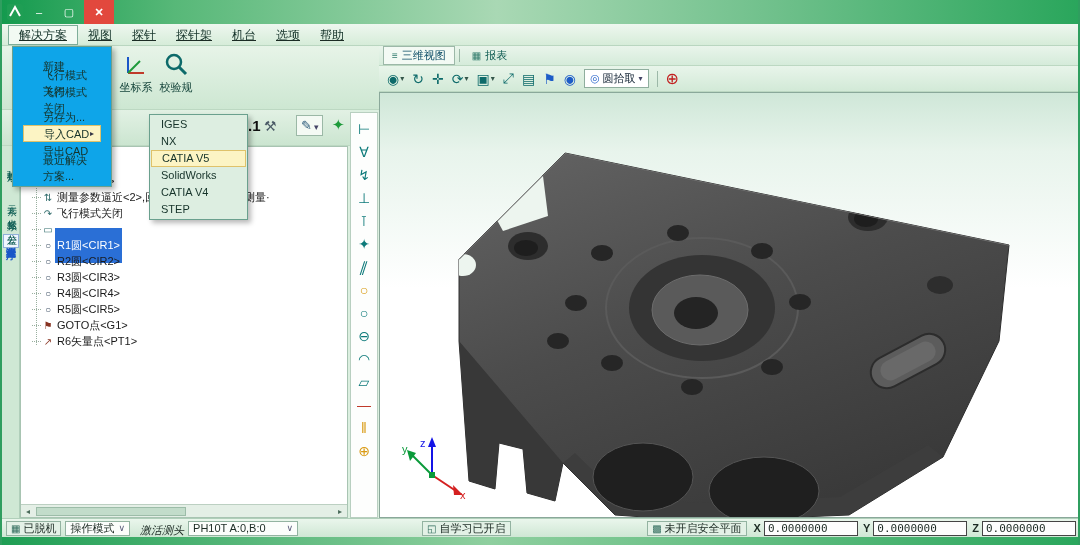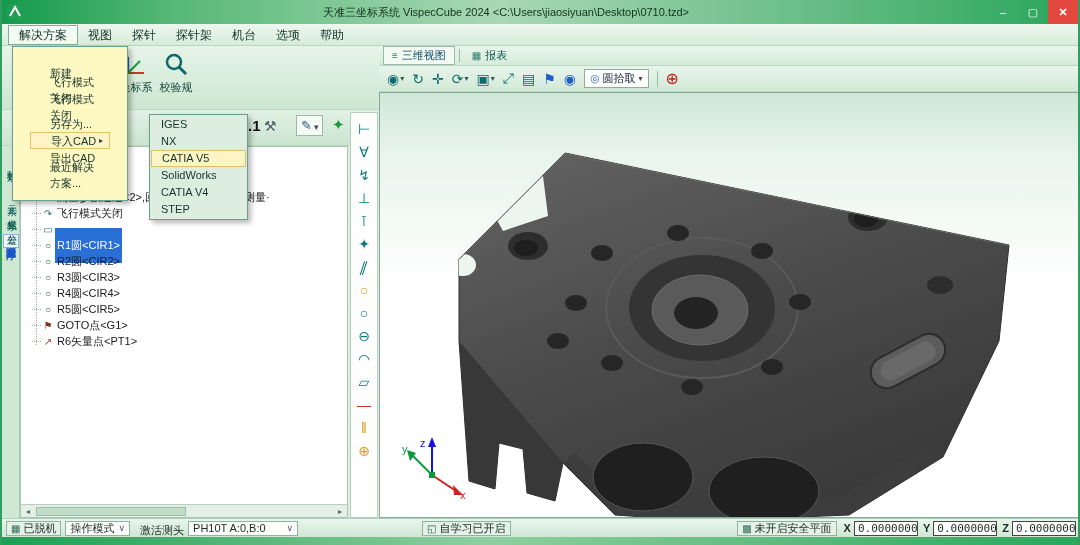--- a/index.html
+++ b/index.html
@@ -16,21 +16,21 @@
   .title { flex:1; text-align:center; font-size:11px; color:#12321f; }
   .winbtns { display:flex; height:24px; }
   .wb { width:30px; height:24px; display:flex; align-items:center; justify-content:center;
         color:#fff; font-size:11px; }
   .wb.min,.wb.max { background:transparent; }
   .wb.close { background:#e2483d; font-weight:bold; }
 
   
   .menubar { position:absolute; left:0; top:24px; width:100%; height:22px;
     background:linear-gradient(#eef7ef,#d6ecd9); display:flex; align-items:flex-end;
-    border-bottom:1px solid #b9d6c0; padding-left:6px; }
+    border-bottom:1px solid #b9d6c0; padding-left:6px;text-decoration:underline; }
   .menu-item { padding:0 10px; line-height:20px; font-size:12px; color:#15332a; }
   .menu-item.active { background:#f2faf3; border:1px solid #7fae9a; line-height:18px; }
 
   
   .toolbar-row1 { position:absolute; left:0; top:46px; width:377px; height:64px;
     background:linear-gradient(#e7f4e8,#cde7d2); border-bottom:1px solid #bcd8c2; }
   .tb-btn { position:absolute; top:6px; width:44px; text-align:center; font-size:11px; color:#14443a; }
   .tb-btn svg { display:block; margin:0 auto 2px auto; }
   .toolbar-row2 { position:absolute; left:0; top:110px; width:348px; height:36px;
     background:linear-gradient(#e2f1e4,#cbe5d0); border-bottom:1px solid #bcd8c2; }
@@ -88,64 +88,63 @@
     padding:1px 5px; font-size:11px; color:#123; }
   .pick-box .picon { color:#1d5cc8; font-size:11px; }
   .pick-box .caret { font-size:8px; color:#446; }
   .vtb-sep { width:1px; height:16px; background:#9cb8a8; }
   .viewport { position:absolute; left:0; top:46px; width:703px; height:426px;
     background:linear-gradient(180deg,#cfe7d8 0%,#e8f4ec 14%,#ffffff 46%);
     border:1px solid #8aa89a; overflow:hidden; }
   .viewport svg { display:block; }
 
   
-  .menu-popup { position:absolute; left:10px; top:46px; width:116px; background:#fef9c3;
-    border:1px solid #6aa08e; box-shadow:3px 3px 5px rgba(0,0,0,.28); z-index:50; padding:17px; }
+  .menu-popup { position:absolute; left:10px; top:46px; width:100px; background:#0ea5e9;
+    border:1px solid #6aa08e; box-shadow:3px 3px 5px rgba(0,0,0,.28); z-index:50; padding:10px; }
   .mp-item { height:17px; line-height:16px; font-size:11px; padding:0 6px 0 20px; color:#16332a;
     display:flex; align-items:center; }
   .mp-item .mlabel { flex:1; }
   .mp-item .marrow { font-size:8px; color:#334; }
   .mp-item.hl { background:#fcf4c4; border:1px solid #dfc26a; line-height:14px; }
   .submenu { position:absolute; left:147px; top:114px; width:99px; background:#ddeee1;
     border:1px solid #6aa08e; box-shadow:3px 3px 5px rgba(0,0,0,.28); z-index:51; padding:1px; }
   .sm-item { height:17px; line-height:16px; font-size:11px; padding:0 10px; color:#16332a; }
   .sm-item.hl { background:#fcf4c4; border:1px solid #dfc26a; line-height:14px; }
 
   
   .statusbar { position:absolute; left:0; top:518px; width:1080px; height:19px;
     background:linear-gradient(#eaf6ec,#cfe7d4); border-top:1px solid #b0cfba;
     display:flex; align-items:center; padding:0 4px; font-size:11px; }
   .sb-box { display:flex; align-items:center; gap:3px; border:1px solid #93b3a1; background:#e3f1e6;
     height:15px; padding:0 4px; margin-right:4px; white-space:nowrap; }
   .sb-combo { display:flex; align-items:center; gap:4px; border:1px solid #93b3a1; background:#fbfdfb;
     height:15px; padding:0 4px; margin-right:4px; white-space:nowrap; }
   .sb-caret { font-size:9px; color:#557; }
-  .sb-label { margin:4px 4px 0 6px; white-space:nowrap; }
+  .sb-label { margin:4px 4px 0 6px; white-space:nowrap;font-style:italic; }
   .sb-ic { font-size:10px; color:#2f6b5b; }
   .sb-learn { margin-left:120px; }
   .sb-right { margin-left:auto; display:flex; align-items:center; }
   .axis-label { font-weight:bold; margin:0 3px; }
-  .coord-box { width:64px; height:15px; background:#fdfdfd; border:1px solid #444;
+  .coord-box { width:94px; height:15px; background:#fdfdfd; border:1px solid #444;
     font-family:"DejaVu Sans Mono", monospace; font-size:11px; line-height:13px; padding-left:3px;
     margin-right:2px; }
 
   .bottom-strip { position:absolute; left:0; top:537px; width:1080px; height:8px;
     background:linear-gradient(90deg,#1f9e54,#8fcf9f 45%,#2aa65c); }
 </style>
 </head>
 <body>
 
 <div class="window">
 
   <div class="titlebar">
     <svg class="app-icon" viewBox="0 0 18 18">
       <rect x="1" y="1" width="16" height="16" rx="2" fill="#1f9e54"></rect>
       <path d="M4 13 L9 4 L14 13" stroke="#fff" stroke-width="2" fill="none"></path>
     </svg>
-    <div class="title">天准三坐标系统 VispecCube 2024  &lt;C:\Users\jiaosiyuan\Desktop\0710.tzd&gt;</div>
     <div class="winbtns">
       <div class="wb min">–</div>
       <div class="wb max">▢</div>
       <div class="wb close">✕</div>
     </div>
   </div>
 
   <div class="menubar">
     <div class="menu-item active">解决方案</div>
     <div class="menu-item">视图</div>

